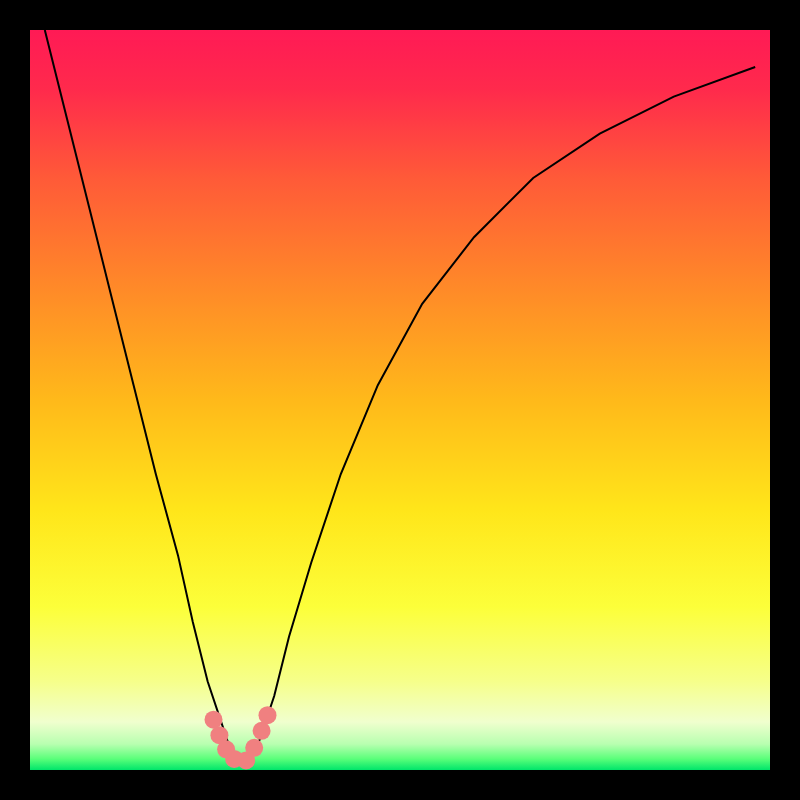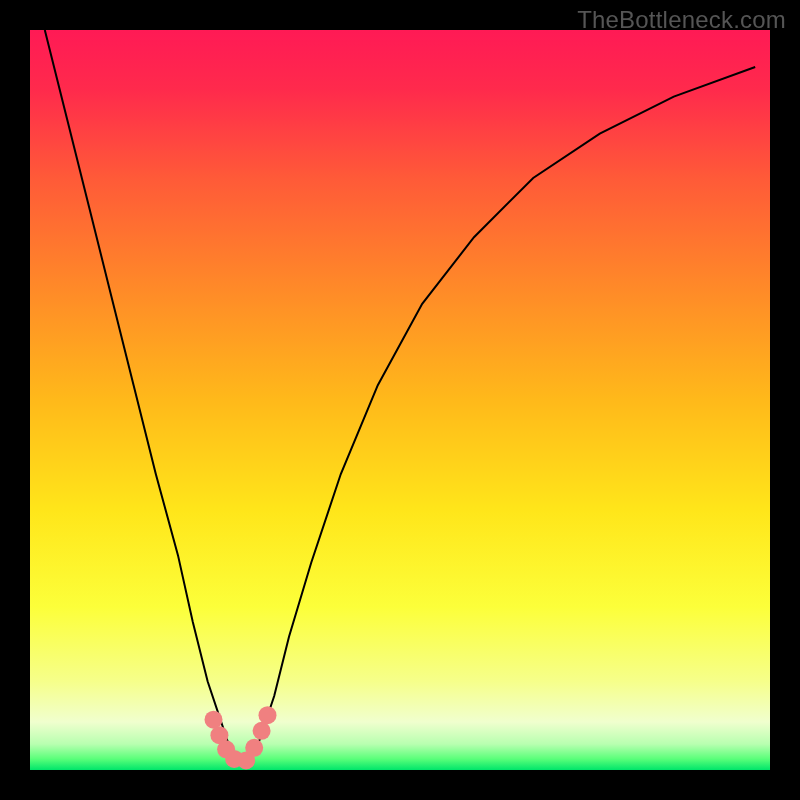--- a/index.html
+++ b/index.html
@@ -31,21 +31,20 @@
   .plot-area svg {
     width: 740px;
     height: 740px;
     display: block;
   }
 </style>
 </head>
 <body>
 
 <div class="outer">
-  <div class="watermark">TheBottleneck.com</div>
   <div class="plot-area">
     <svg viewBox="0 0 740 740">
       <defs>
         <linearGradient id="bg-grad" x1="0" y1="0" x2="0" y2="1">
             <stop offset="0%" stop-color="#ff1a55"></stop>
             <stop offset="8%" stop-color="#ff2a4c"></stop>
             <stop offset="20%" stop-color="#ff5a38"></stop>
             <stop offset="35%" stop-color="#ff8a28"></stop>
             <stop offset="50%" stop-color="#ffb91a"></stop>
             <stop offset="65%" stop-color="#ffe61a"></stop>

